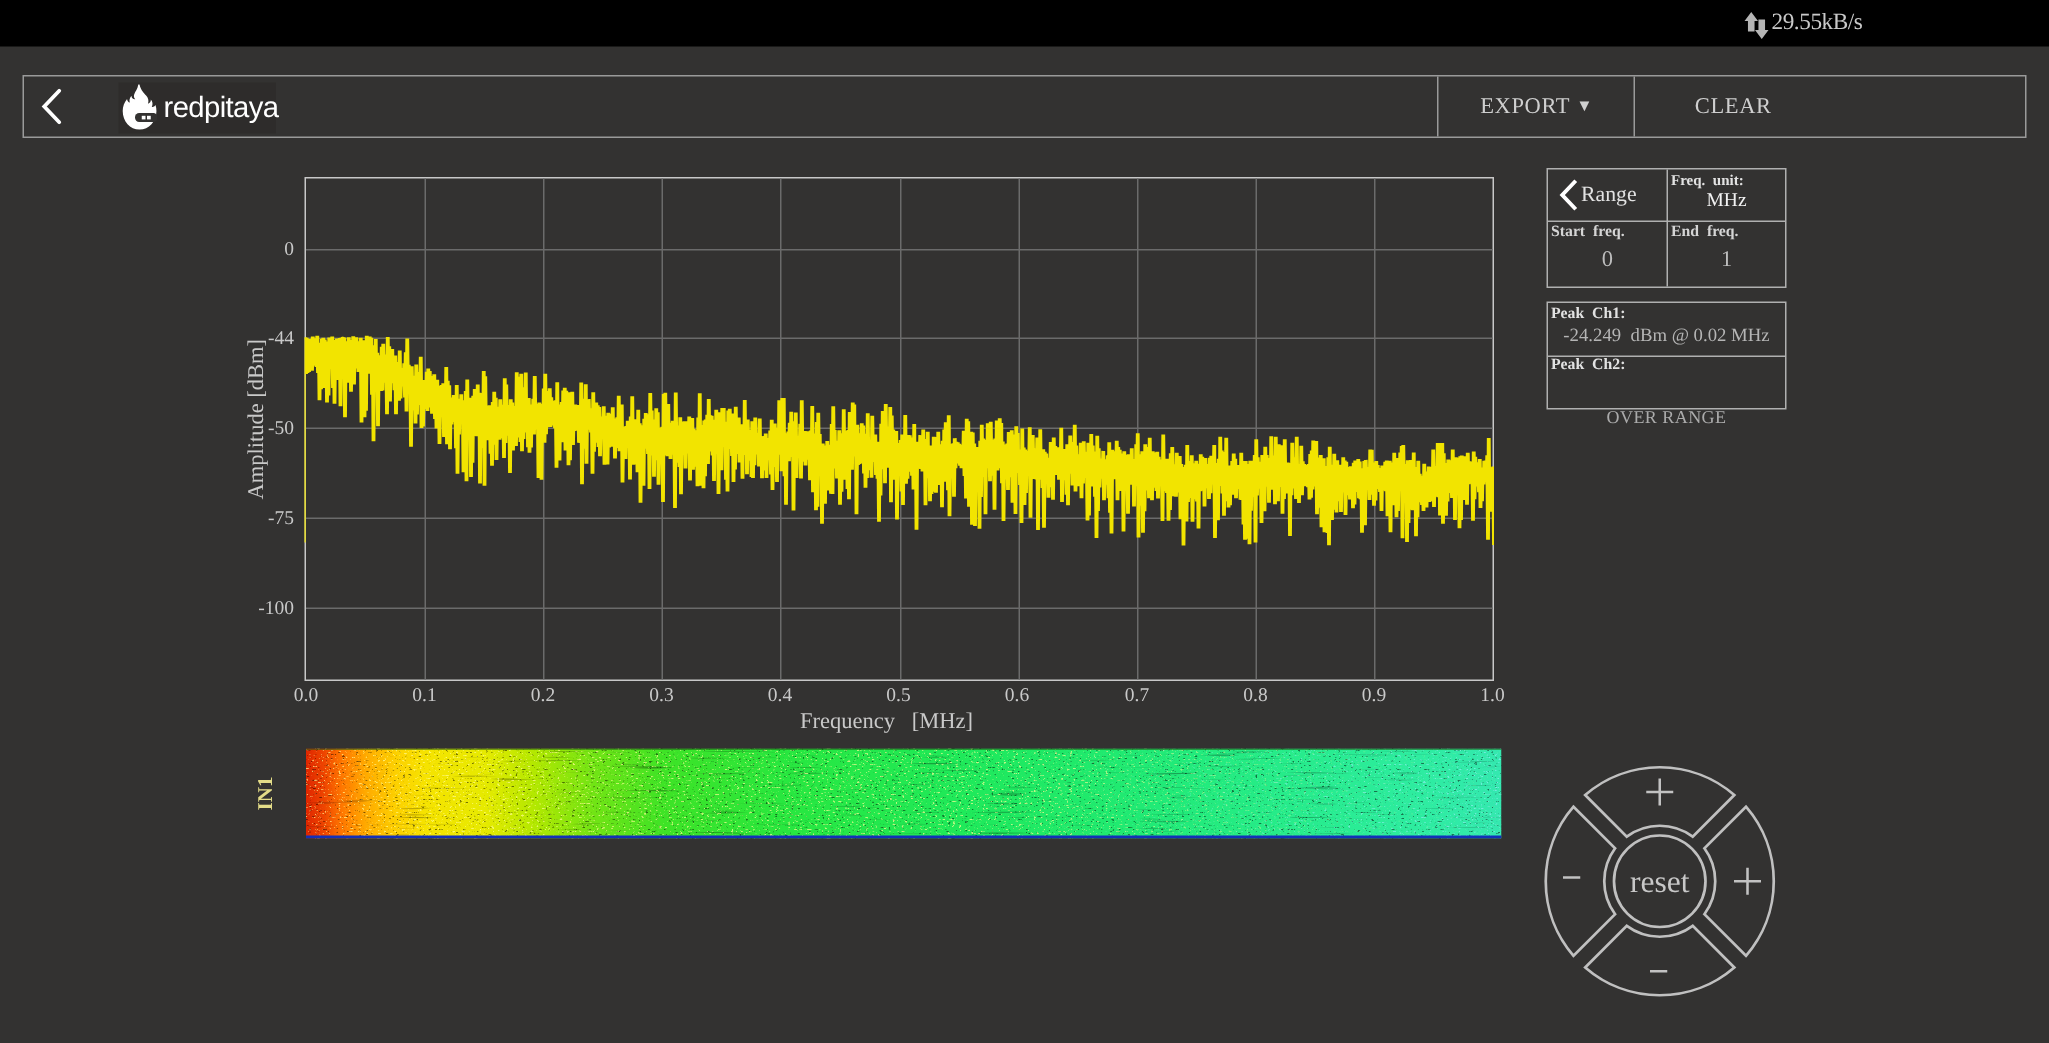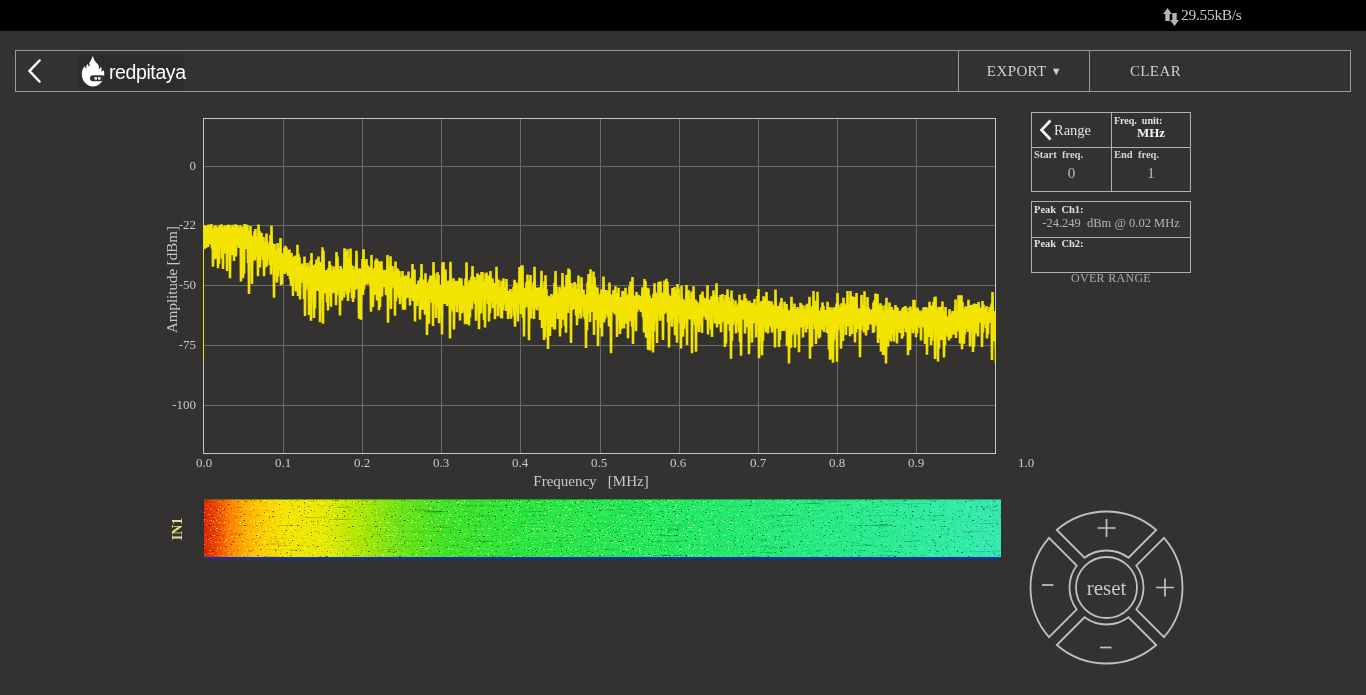--- a/index.html
+++ b/index.html
@@ -62,35 +62,35 @@
   <div class="gh" style="top:46.5px"></div>
   <div class="gh" style="top:106.3px"></div>
   <div class="gh" style="top:166.1px"></div>
   <div class="gh" style="top:225.9px"></div>
   <div class="gh" style="top:285.7px"></div>
   <svg class="abs" style="left:-1px;top:-1px" width="793" height="335" viewBox="0 0 793 335">
     <path d="M0.0 243.6 L0.0 106.9 L0.5 131.3 L1.0 106.9 L1.5 131.3 L2.0 107.2 L2.5 130.6 L3.0 108.1 L3.5 130.0 L4.0 107.8 L4.5 129.1 L5.0 106.4 L5.5 129.1 L6.0 106.4 L6.5 125.8 L7.0 107.6 L7.5 126.7 L8.0 105.9 L8.5 130.6 L9.0 105.9 L9.5 148.8 L10.0 110.5 L10.5 148.8 L11.0 107.8 L11.5 141.5 L12.0 107.2 L12.5 140.7 L13.0 107.2 L13.5 140.7 L14.0 108.4 L14.5 150.3 L15.0 109.7 L15.5 150.3 L16.0 107.0 L16.5 145.7 L17.0 107.0 L17.5 128.0 L18.0 106.3 L18.5 140.7 L19.0 106.3 L19.5 151.1 L20.0 108.7 L20.5 151.1 L21.0 107.6 L21.5 135.4 L22.0 107.6 L22.5 135.4 L23.0 107.4 L23.5 152.9 L24.0 107.1 L24.5 152.9 L25.0 106.6 L25.5 121.8 L26.0 106.6 L26.5 160.2 L27.0 107.0 L27.5 160.2 L28.0 109.5 L28.5 137.1 L29.0 106.8 L29.5 137.1 L30.0 106.8 L30.5 143.1 L31.0 108.5 L31.5 143.1 L32.0 106.2 L32.5 138.4 L33.0 106.2 L33.5 138.4 L34.0 106.9 L34.5 127.7 L35.0 106.9 L35.5 130.0 L36.0 109.5 L36.5 130.0 L37.0 107.2 L37.5 163.6 L38.0 107.2 L38.5 163.6 L39.0 108.8 L39.5 160.2 L40.0 108.8 L40.5 160.2 L41.0 105.9 L41.5 155.8 L42.0 105.9 L42.5 131.1 L43.0 106.4 L43.5 131.1 L44.0 106.4 L44.5 145.2 L45.0 107.1 L45.5 176.1 L46.0 112.2 L46.5 176.1 L47.0 108.0 L47.5 133.1 L48.0 108.0 L48.5 166.1 L49.0 117.2 L49.5 166.1 L50.0 118.9 L50.5 142.6 L51.0 113.2 L51.5 142.6 L52.0 111.1 L52.5 142.4 L53.0 111.1 L53.5 137.2 L54.0 118.4 L54.5 158.2 L55.0 106.6 L55.5 158.2 L56.0 106.6 L56.5 149.6 L57.0 112.8 L57.5 149.6 L58.0 114.7 L58.5 137.5 L59.0 114.7 L59.5 142.1 L60.0 119.0 L60.5 158.2 L61.0 119.0 L61.5 158.2 L62.0 123.4 L62.5 149.2 L63.0 115.6 L63.5 149.2 L64.0 115.6 L64.5 147.7 L65.0 127.3 L65.5 139.7 L66.0 124.2 L66.5 147.0 L67.0 116.8 L67.5 156.4 L68.0 107.7 L68.5 156.4 L69.0 107.7 L69.5 143.5 L70.0 125.2 L70.5 179.8 L71.0 126.1 L71.5 179.8 L72.0 126.1 L72.5 155.6 L73.0 132.5 L73.5 164.4 L74.0 125.0 L74.5 164.4 L75.0 125.0 L75.5 158.4 L76.0 130.0 L76.5 152.0 L77.0 119.9 L77.5 167.3 L78.0 119.9 L78.5 167.3 L79.0 135.3 L79.5 166.3 L80.0 135.3 L80.5 154.7 L81.0 129.8 L81.5 156.0 L82.0 127.7 L82.5 156.0 L83.0 127.7 L83.5 153.6 L84.0 129.4 L84.5 157.8 L85.0 132.6 L85.5 157.8 L86.0 131.5 L86.5 161.3 L87.0 131.5 L87.5 167.7 L88.0 135.1 L88.5 167.7 L89.0 135.1 L89.5 178.0 L90.0 139.2 L90.5 178.0 L91.0 138.6 L91.5 160.2 L92.0 137.5 L92.5 173.4 L93.0 137.5 L93.5 173.4 L94.0 126.7 L94.5 178.1 L95.0 126.7 L95.5 178.1 L96.0 135.8 L96.5 181.5 L97.0 138.9 L97.5 181.5 L98.0 147.0 L98.5 164.9 L99.0 145.4 L99.5 163.3 L100.0 145.4 L100.5 180.9 L101.0 138.6 L101.5 197.9 L102.0 138.6 L102.5 197.9 L103.0 147.9 L103.5 171.7 L104.0 144.9 L104.5 164.7 L105.0 144.9 L105.5 196.9 L106.0 148.8 L106.5 196.9 L107.0 142.7 L107.5 202.8 L108.0 135.0 L108.5 202.8 L109.0 135.0 L109.5 175.4 L110.0 147.2 L110.5 200.0 L111.0 147.2 L111.5 200.0 L112.0 145.9 L112.5 190.5 L113.0 141.4 L113.5 172.7 L114.0 141.4 L114.5 172.9 L115.0 138.4 L115.5 172.9 L116.0 138.4 L116.5 204.3 L117.0 143.9 L117.5 204.3 L118.0 144.0 L118.5 180.7 L119.0 129.3 L119.5 205.8 L120.0 129.3 L120.5 205.8 L121.0 132.8 L121.5 175.5 L122.0 152.3 L122.5 175.5 L123.0 152.1 L123.5 184.5 L124.0 152.1 L124.5 192.5 L125.0 150.0 L125.5 192.5 L126.0 143.1 L126.5 178.5 L127.0 143.1 L127.5 188.7 L128.0 147.1 L128.5 188.7 L129.0 153.2 L129.5 175.2 L130.0 148.2 L130.5 175.2 L131.0 148.2 L131.5 174.2 L132.0 151.8 L132.5 187.3 L133.0 134.1 L133.5 187.3 L134.0 134.1 L134.5 177.4 L135.0 138.4 L135.5 172.5 L136.0 152.0 L136.5 197.4 L137.0 148.1 L137.5 197.4 L138.0 148.1 L138.5 182.4 L139.0 150.3 L139.5 182.4 L140.0 152.6 L140.5 179.4 L141.0 130.2 L141.5 179.4 L142.0 130.2 L142.5 173.6 L143.0 133.2 L143.5 176.7 L144.0 131.2 L144.5 182.9 L145.0 131.2 L145.5 182.9 L146.0 140.1 L146.5 174.7 L147.0 130.4 L147.5 170.3 L148.0 130.4 L148.5 180.2 L149.0 147.4 L149.5 183.9 L150.0 147.4 L150.5 183.9 L151.0 151.7 L151.5 180.4 L152.0 147.9 L152.5 171.6 L153.0 132.7 L153.5 171.6 L154.0 132.7 L154.5 168.3 L155.0 151.3 L155.5 200.7 L156.0 150.3 L156.5 200.7 L157.0 150.3 L157.5 201.8 L158.0 151.1 L158.5 201.8 L159.0 141.0 L159.5 177.1 L160.0 131.2 L160.5 177.1 L161.0 131.2 L161.5 171.5 L162.0 142.7 L162.5 166.8 L163.0 140.9 L163.5 166.6 L164.0 140.9 L164.5 166.6 L165.0 146.9 L165.5 165.6 L166.0 149.2 L166.5 167.4 L167.0 148.8 L167.5 193.8 L168.0 136.9 L168.5 193.8 L169.0 136.9 L169.5 189.0 L170.0 151.7 L170.5 189.0 L171.0 150.0 L171.5 176.8 L172.0 142.4 L172.5 176.8 L173.0 140.5 L173.5 182.4 L174.0 140.5 L174.5 182.4 L175.0 142.5 L175.5 192.2 L176.0 143.5 L176.5 192.2 L177.0 143.5 L177.5 188.9 L178.0 143.2 L178.5 178.6 L179.0 143.2 L179.5 178.6 L180.0 151.7 L180.5 169.3 L181.0 151.7 L181.5 169.0 L182.0 152.0 L182.5 177.1 L183.0 152.0 L183.5 177.3 L184.0 137.0 L184.5 204.8 L185.0 137.0 L185.5 204.8 L186.0 147.8 L186.5 181.2 L187.0 138.2 L187.5 191.1 L188.0 138.2 L188.5 191.1 L189.0 148.1 L189.5 168.4 L190.0 148.1 L190.5 170.3 L191.0 154.2 L191.5 197.8 L192.0 143.5 L192.5 197.8 L193.0 143.5 L193.5 183.1 L194.0 150.4 L194.5 177.2 L195.0 150.4 L195.5 180.0 L196.0 152.2 L196.5 186.2 L197.0 153.3 L197.5 186.2 L198.0 159.6 L198.5 174.6 L199.0 152.9 L199.5 191.8 L200.0 152.9 L200.5 191.8 L201.0 159.1 L201.5 191.7 L202.0 157.2 L202.5 191.7 L203.0 157.2 L203.5 180.3 L204.0 157.9 L204.5 179.8 L205.0 153.5 L205.5 179.8 L206.0 153.5 L206.5 187.6 L207.0 161.0 L207.5 187.6 L208.0 160.1 L208.5 180.6 L209.0 145.9 L209.5 182.9 L210.0 145.9 L210.5 182.9 L211.0 151.6 L211.5 203.6 L212.0 151.6 L212.5 203.6 L213.0 166.5 L213.5 188.0 L214.0 166.1 L214.5 188.0 L215.0 162.5 L215.5 180.4 L216.0 162.5 L216.5 201.6 L217.0 159.6 L217.5 201.6 L218.0 146.1 L218.5 191.8 L219.0 146.1 L219.5 191.8 L220.0 161.5 L220.5 191.7 L221.0 161.5 L221.5 196.8 L222.0 155.2 L222.5 196.8 L223.0 155.2 L223.5 217.1 L224.0 164.1 L224.5 217.1 L225.0 165.5 L225.5 205.8 L226.0 161.2 L226.5 205.8 L227.0 157.4 L227.5 181.2 L228.0 157.4 L228.5 184.7 L229.0 158.1 L229.5 208.0 L230.0 144.0 L230.5 208.0 L231.0 144.0 L231.5 185.7 L232.0 155.7 L232.5 199.9 L233.0 161.6 L233.5 199.9 L234.0 154.2 L234.5 188.8 L235.0 154.2 L235.5 205.2 L236.0 156.9 L236.5 205.2 L237.0 167.1 L237.5 185.2 L238.0 166.6 L238.5 216.6 L239.0 144.6 L239.5 216.6 L240.0 143.9 L240.5 185.5 L241.0 143.9 L241.5 186.1 L242.0 151.4 L242.5 186.1 L243.0 151.4 L243.5 188.0 L244.0 163.9 L244.5 188.0 L245.0 162.5 L245.5 185.2 L246.0 162.5 L246.5 220.6 L247.0 143.7 L247.5 220.6 L248.0 143.7 L248.5 190.5 L249.0 165.6 L249.5 193.4 L250.0 160.2 L250.5 211.5 L251.0 160.2 L251.5 211.5 L252.0 163.0 L252.5 185.2 L253.0 162.8 L253.5 194.3 L254.0 162.8 L254.5 194.3 L255.0 162.9 L255.5 184.3 L256.0 159.7 L256.5 202.4 L257.0 159.7 L257.5 202.4 L258.0 160.6 L258.5 195.2 L259.0 160.6 L259.5 195.2 L260.0 167.8 L260.5 193.1 L261.0 168.8 L261.5 206.2 L262.0 160.4 L262.5 206.2 L263.0 144.2 L263.5 205.9 L264.0 144.2 L264.5 205.9 L265.0 165.4 L265.5 207.5 L266.0 162.4 L266.5 207.5 L267.0 161.7 L267.5 199.5 L268.0 158.5 L268.5 191.4 L269.0 148.0 L269.5 191.4 L270.0 148.0 L270.5 183.0 L271.0 158.8 L271.5 185.7 L272.0 159.1 L272.5 202.7 L273.0 161.9 L273.5 202.7 L274.0 155.2 L274.5 183.5 L275.0 155.2 L275.5 211.3 L276.0 156.9 L276.5 211.3 L277.0 156.9 L277.5 195.5 L278.0 154.0 L278.5 195.5 L279.0 154.0 L279.5 179.9 L280.0 154.0 L280.5 201.9 L281.0 163.2 L281.5 209.6 L282.0 155.6 L282.5 209.6 L283.0 154.5 L283.5 181.3 L284.0 154.5 L284.5 186.0 L285.0 157.6 L285.5 203.4 L286.0 157.6 L286.5 203.4 L287.0 153.1 L287.5 195.0 L288.0 153.1 L288.5 184.7 L289.0 160.4 L289.5 190.3 L290.0 160.4 L290.5 190.3 L291.0 164.9 L291.5 201.2 L292.0 164.9 L292.5 201.2 L293.0 148.7 L293.5 185.3 L294.0 148.7 L294.5 198.2 L295.0 161.6 L295.5 198.2 L296.0 161.6 L296.5 189.2 L297.0 168.6 L297.5 200.0 L298.0 162.8 L298.5 200.6 L299.0 162.8 L299.5 200.6 L300.0 160.3 L300.5 192.2 L301.0 160.3 L301.5 185.0 L302.0 170.7 L302.5 193.0 L303.0 161.0 L303.5 193.0 L304.0 161.0 L304.5 200.9 L305.0 172.9 L305.5 200.9 L306.0 172.7 L306.5 195.6 L307.0 171.0 L307.5 200.7 L308.0 171.0 L308.5 200.7 L309.0 174.0 L309.5 188.8 L310.0 169.0 L310.5 198.3 L311.0 161.8 L311.5 208.7 L312.0 161.8 L312.5 208.7 L313.0 164.4 L313.5 193.3 L314.0 164.4 L314.5 203.4 L315.0 167.2 L315.5 203.4 L316.0 148.9 L316.5 185.2 L317.0 148.9 L317.5 196.1 L318.0 147.4 L318.5 196.1 L319.0 147.3 L319.5 199.5 L320.0 147.3 L320.5 218.5 L321.0 170.8 L321.5 218.5 L322.0 169.7 L322.5 189.5 L323.0 163.9 L323.5 189.5 L324.0 156.5 L324.5 186.6 L325.0 156.5 L325.5 222.3 L326.0 162.9 L326.5 222.3 L327.0 157.0 L327.5 200.6 L328.0 157.0 L328.5 200.6 L329.0 172.5 L329.5 187.1 L330.0 164.6 L330.5 201.0 L331.0 148.8 L331.5 201.0 L332.0 148.8 L332.5 189.8 L333.0 169.4 L333.5 192.3 L334.0 169.4 L334.5 192.3 L335.0 169.5 L335.5 188.5 L336.0 169.5 L336.5 202.1 L337.0 169.0 L337.5 202.1 L338.0 152.7 L338.5 210.1 L339.0 152.7 L339.5 210.1 L340.0 171.0 L340.5 222.1 L341.0 163.4 L341.5 222.1 L342.0 157.2 L342.5 219.8 L343.0 157.2 L343.5 195.5 L344.0 171.3 L344.5 231.1 L345.0 177.7 L345.5 231.1 L346.0 177.7 L346.5 217.9 L347.0 179.0 L347.5 217.9 L348.0 176.0 L348.5 209.0 L349.0 176.0 L349.5 209.0 L350.0 178.5 L350.5 211.2 L351.0 164.7 L351.5 211.4 L352.0 152.9 L352.5 211.4 L353.0 152.9 L353.5 194.4 L354.0 168.6 L354.5 201.0 L355.0 175.9 L355.5 201.0 L356.0 168.8 L356.5 218.5 L357.0 168.8 L357.5 218.5 L358.0 170.9 L358.5 209.9 L359.0 154.9 L359.5 201.8 L360.0 154.9 L360.5 201.8 L361.0 169.3 L361.5 208.0 L362.0 168.6 L362.5 214.8 L363.0 156.7 L363.5 214.8 L364.0 156.7 L364.5 195.1 L365.0 150.4 L365.5 195.1 L366.0 150.4 L366.5 186.4 L367.0 151.7 L367.5 224.9 L368.0 165.1 L368.5 224.9 L369.0 165.1 L369.5 192.0 L370.0 170.8 L370.5 191.4 L371.0 164.1 L371.5 190.8 L372.0 164.1 L372.5 197.6 L373.0 165.7 L373.5 207.2 L374.0 171.1 L374.5 207.2 L375.0 157.5 L375.5 200.7 L376.0 157.5 L376.5 195.5 L377.0 175.1 L377.5 200.5 L378.0 159.2 L378.5 200.5 L379.0 159.2 L379.5 189.9 L380.0 171.7 L380.5 198.7 L381.0 171.7 L381.5 201.1 L382.0 176.5 L382.5 229.9 L383.0 176.5 L383.5 229.9 L384.0 164.5 L384.5 212.3 L385.0 156.0 L385.5 194.8 L386.0 156.0 L386.5 204.1 L387.0 151.3 L387.5 204.1 L388.0 151.3 L388.5 193.9 L389.0 166.3 L389.5 193.9 L390.0 153.4 L390.5 216.9 L391.0 153.4 L391.5 216.9 L392.0 159.0 L392.5 201.9 L393.0 168.3 L393.5 201.9 L394.0 169.4 L394.5 228.3 L395.0 169.4 L395.5 228.3 L396.0 177.4 L396.5 197.7 L397.0 175.4 L397.5 209.7 L398.0 171.6 L398.5 218.6 L399.0 171.6 L399.5 218.6 L400.0 158.6 L400.5 204.5 L401.0 158.6 L401.5 204.5 L402.0 172.0 L402.5 201.2 L403.0 172.0 L403.5 196.5 L404.0 172.1 L404.5 199.2 L405.0 173.7 L405.5 208.4 L406.0 164.6 L406.5 208.4 L407.0 164.6 L407.5 235.2 L408.0 176.5 L408.5 235.2 L409.0 176.5 L409.5 194.3 L410.0 172.1 L410.5 194.7 L411.0 172.1 L411.5 196.4 L412.0 168.3 L412.5 196.4 L413.0 168.3 L413.5 218.9 L414.0 174.7 L414.5 218.9 L415.0 169.8 L415.5 200.8 L416.0 169.8 L416.5 216.1 L417.0 179.0 L417.5 216.1 L418.0 179.0 L418.5 211.3 L419.0 173.1 L419.5 209.8 L420.0 173.1 L420.5 210.5 L421.0 173.3 L421.5 210.5 L422.0 169.8 L422.5 205.4 L423.0 169.8 L423.5 205.4 L424.0 178.1 L424.5 220.2 L425.0 175.8 L425.5 220.2 L426.0 168.3 L426.5 203.2 L427.0 163.5 L427.5 203.2 L428.0 163.5 L428.5 208.8 L429.0 158.9 L429.5 226.1 L430.0 158.9 L430.5 226.1 L431.0 178.0 L431.5 194.6 L432.0 177.5 L432.5 213.2 L433.0 174.1 L433.5 213.2 L434.0 174.1 L434.5 194.1 L435.0 176.5 L435.5 191.0 L436.0 176.9 L436.5 192.5 L437.0 177.8 L437.5 194.1 L438.0 178.5 L438.5 194.1 L439.0 169.2 L439.5 199.3 L440.0 169.2 L440.5 214.4 L441.0 161.1 L441.5 214.4 L442.0 161.1 L442.5 219.8 L443.0 162.9 L443.5 219.8 L444.0 169.8 L444.5 231.8 L445.0 169.8 L445.5 231.8 L446.0 170.4 L446.5 232.6 L447.0 177.6 L447.5 232.6 L448.0 180.1 L448.5 202.0 L449.0 180.1 L449.5 234.5 L450.0 175.8 L450.5 234.5 L451.0 165.2 L451.5 213.4 L452.0 165.2 L452.5 200.0 L453.0 174.3 L453.5 224.9 L454.0 175.2 L454.5 224.9 L455.0 164.1 L455.5 194.1 L456.0 164.1 L456.5 202.8 L457.0 163.2 L457.5 202.8 L458.0 163.2 L458.5 199.2 L459.0 175.1 L459.5 221.9 L460.0 174.4 L460.5 221.9 L461.0 162.4 L461.5 195.7 L462.0 162.4 L462.5 195.7 L463.0 160.8 L463.5 194.2 L464.0 160.8 L464.5 204.2 L465.0 164.0 L465.5 229.4 L466.0 176.3 L466.5 229.4 L467.0 178.4 L467.5 201.6 L468.0 177.7 L468.5 208.7 L469.0 170.0 L469.5 208.7 L470.0 170.0 L470.5 200.1 L471.0 168.9 L471.5 217.2 L472.0 168.9 L472.5 217.2 L473.0 171.7 L473.5 224.7 L474.0 166.1 L474.5 224.7 L475.0 166.1 L475.5 197.3 L476.0 170.6 L476.5 205.3 L477.0 181.6 L477.5 230.6 L478.0 167.7 L478.5 230.6 L479.0 167.7 L479.5 218.7 L480.0 180.4 L480.5 218.7 L481.0 181.6 L481.5 210.7 L482.0 182.7 L482.5 196.8 L483.0 166.9 L483.5 227.1 L484.0 166.9 L484.5 227.1 L485.0 172.0 L485.5 201.3 L486.0 172.0 L486.5 201.3 L487.0 180.9 L487.5 201.7 L488.0 173.6 L488.5 235.3 L489.0 173.6 L489.5 235.3 L490.0 168.2 L490.5 201.8 L491.0 168.2 L491.5 207.3 L492.0 181.5 L492.5 233.8 L493.0 181.5 L493.5 233.8 L494.0 183.2 L494.5 199.1 L495.0 184.3 L495.5 213.9 L496.0 187.1 L496.5 213.9 L497.0 176.6 L497.5 206.8 L498.0 176.6 L498.5 215.1 L499.0 173.6 L499.5 215.1 L500.0 173.6 L500.5 198.7 L501.0 179.4 L501.5 198.7 L502.0 180.2 L502.5 201.8 L503.0 180.2 L503.5 201.8 L504.0 167.2 L504.5 216.6 L505.0 167.2 L505.5 216.6 L506.0 181.4 L506.5 202.2 L507.0 181.4 L507.5 211.8 L508.0 178.2 L508.5 218.9 L509.0 178.2 L509.5 218.9 L510.0 172.3 L510.5 197.9 L511.0 172.3 L511.5 205.6 L512.0 176.7 L512.5 205.6 L513.0 165.2 L513.5 209.6 L514.0 165.2 L514.5 209.6 L515.0 179.0 L515.5 206.2 L516.0 184.8 L516.5 206.2 L517.0 177.1 L517.5 214.2 L518.0 177.1 L518.5 214.2 L519.0 176.1 L519.5 204.4 L520.0 176.1 L520.5 200.6 L521.0 183.1 L521.5 229.0 L522.0 177.1 L522.5 229.0 L523.0 177.1 L523.5 225.6 L524.0 171.3 L524.5 206.3 L525.0 171.3 L525.5 206.3 L526.0 179.0 L526.5 213.1 L527.0 183.0 L527.5 240.7 L528.0 172.5 L528.5 240.7 L529.0 172.5 L529.5 222.7 L530.0 180.8 L530.5 207.0 L531.0 187.7 L531.5 201.2 L532.0 182.6 L532.5 215.5 L533.0 182.6 L533.5 215.5 L534.0 188.2 L534.5 205.1 L535.0 185.6 L535.5 214.2 L536.0 176.8 L536.5 223.9 L537.0 176.8 L537.5 237.7 L538.0 181.9 L538.5 237.7 L539.0 181.9 L539.5 201.4 L540.0 182.9 L540.5 201.4 L541.0 175.8 L541.5 215.5 L542.0 175.8 L542.5 215.5 L543.0 180.0 L543.5 209.3 L544.0 181.8 L544.5 209.3 L545.0 184.3 L545.5 236.3 L546.0 182.8 L546.5 236.3 L547.0 182.8 L547.5 203.4 L548.0 185.2 L548.5 224.5 L549.0 184.9 L549.5 224.5 L550.0 184.9 L550.5 205.2 L551.0 180.9 L551.5 205.2 L552.0 180.9 L552.5 219.6 L553.0 188.0 L553.5 219.6 L554.0 178.1 L554.5 206.0 L555.0 170.9 L555.5 240.3 L556.0 170.9 L556.5 240.3 L557.0 184.9 L557.5 219.2 L558.0 182.9 L558.5 237.2 L559.0 182.9 L559.5 237.2 L560.0 178.2 L560.5 222.8 L561.0 178.2 L561.5 209.0 L562.0 180.0 L562.5 214.2 L563.0 173.9 L563.5 214.2 L564.0 173.9 L564.5 215.5 L565.0 182.8 L565.5 215.5 L566.0 182.8 L566.5 207.2 L567.0 183.6 L567.5 209.3 L568.0 183.2 L568.5 214.4 L569.0 183.2 L569.5 214.4 L570.0 186.5 L570.5 206.2 L571.0 188.3 L571.5 229.4 L572.0 171.6 L572.5 229.4 L573.0 171.6 L573.5 209.5 L574.0 187.9 L574.5 210.7 L575.0 187.9 L575.5 229.1 L576.0 187.8 L576.5 229.1 L577.0 184.2 L577.5 222.0 L578.0 180.0 L578.5 212.9 L579.0 180.0 L579.5 212.9 L580.0 191.6 L580.5 213.1 L581.0 183.8 L581.5 213.1 L582.0 183.8 L582.5 210.3 L583.0 186.0 L583.5 228.2 L584.0 186.0 L584.5 228.2 L585.0 191.4 L585.5 245.6 L586.0 193.3 L586.5 245.6 L587.0 191.8 L587.5 229.7 L588.0 178.7 L588.5 229.7 L589.0 178.7 L589.5 216.7 L590.0 189.3 L590.5 214.0 L591.0 185.5 L591.5 229.8 L592.0 185.5 L592.5 229.8 L593.0 190.9 L593.5 214.8 L594.0 189.1 L594.5 216.4 L595.0 189.1 L595.5 234.3 L596.0 191.1 L596.5 234.3 L597.0 184.8 L597.5 209.5 L598.0 184.8 L598.5 209.1 L599.0 186.5 L599.5 219.6 L600.0 187.4 L600.5 219.6 L601.0 187.4 L601.5 207.5 L602.0 191.3 L602.5 214.6 L603.0 187.1 L603.5 214.6 L604.0 185.8 L604.5 210.9 L605.0 185.8 L605.5 204.9 L606.0 178.7 L606.5 240.7 L607.0 178.7 L607.5 240.7 L608.0 190.6 L608.5 228.8 L609.0 187.9 L609.5 228.8 L610.0 173.1 L610.5 206.0 L611.0 173.1 L611.5 211.0 L612.0 182.4 L612.5 225.9 L613.0 183.3 L613.5 225.9 L614.0 173.8 L614.5 216.2 L615.0 173.8 L615.5 220.4 L616.0 192.4 L616.5 220.4 L617.0 192.4 L617.5 218.9 L618.0 189.4 L618.5 211.8 L619.0 184.3 L619.5 211.8 L620.0 184.3 L620.5 214.1 L621.0 187.9 L621.5 214.1 L622.0 192.0 L622.5 207.9 L623.0 192.0 L623.5 215.1 L624.0 183.8 L624.5 215.3 L625.0 183.8 L625.5 231.6 L626.0 189.3 L626.5 241.8 L627.0 189.3 L627.5 241.8 L628.0 189.3 L628.5 241.1 L629.0 191.4 L629.5 244.8 L630.0 189.2 L630.5 244.8 L631.0 189.2 L631.5 222.5 L632.0 189.2 L632.5 213.4 L633.0 185.4 L633.5 243.7 L634.0 174.9 L634.5 243.7 L635.0 174.9 L635.5 212.3 L636.0 186.8 L636.5 207.8 L637.0 189.8 L637.5 230.7 L638.0 185.3 L638.5 230.7 L639.0 185.3 L639.5 222.9 L640.0 179.8 L640.5 222.9 L641.0 179.8 L641.5 206.4 L642.0 185.3 L642.5 217.1 L643.0 187.4 L643.5 217.1 L644.0 172.9 L644.5 208.5 L645.0 172.9 L645.5 208.5 L646.0 185.7 L646.5 218.2 L647.0 173.1 L647.5 218.2 L648.0 173.1 L648.5 216.1 L649.0 178.2 L649.5 216.1 L650.0 178.2 L650.5 206.7 L651.0 178.9 L651.5 224.5 L652.0 178.9 L652.5 224.5 L653.0 174.9 L653.5 214.6 L654.0 174.9 L654.5 211.0 L655.0 190.3 L655.5 211.0 L656.0 190.3 L656.5 239.3 L657.0 190.7 L657.5 239.3 L658.0 177.1 L658.5 212.2 L659.0 177.1 L659.5 207.6 L660.0 186.8 L660.5 214.6 L661.0 173.2 L661.5 214.6 L662.0 173.2 L662.5 217.4 L663.0 191.4 L663.5 217.4 L664.0 179.1 L664.5 212.1 L665.0 179.1 L665.5 212.1 L666.0 189.5 L666.5 206.1 L667.0 191.4 L667.5 206.1 L668.0 192.0 L668.5 206.8 L669.0 191.4 L669.5 215.0 L670.0 184.6 L670.5 215.0 L671.0 182.3 L671.5 213.9 L672.0 175.6 L672.5 208.3 L673.0 175.6 L673.5 206.4 L674.0 176.0 L674.5 224.9 L675.0 176.0 L675.5 224.9 L676.0 187.0 L676.5 220.5 L677.0 185.3 L677.5 233.5 L678.0 185.3 L678.5 233.5 L679.0 187.5 L679.5 236.9 L680.0 187.5 L680.5 236.9 L681.0 192.6 L681.5 237.3 L682.0 186.8 L682.5 245.5 L683.0 179.8 L683.5 245.5 L684.0 179.8 L684.5 228.7 L685.0 191.8 L685.5 228.7 L686.0 184.5 L686.5 221.8 L687.0 184.5 L687.5 223.6 L688.0 188.9 L688.5 223.6 L689.0 188.9 L689.5 216.1 L690.0 191.8 L690.5 223.4 L691.0 191.8 L691.5 223.4 L692.0 186.9 L692.5 210.4 L693.0 186.9 L693.5 225.4 L694.0 189.0 L694.5 225.4 L695.0 189.8 L695.5 212.2 L696.0 193.3 L696.5 214.9 L697.0 192.8 L697.5 214.9 L698.0 192.8 L698.5 220.8 L699.0 190.5 L699.5 220.8 L700.0 189.0 L700.5 218.4 L701.0 189.0 L701.5 209.9 L702.0 188.0 L702.5 214.1 L703.0 188.0 L703.5 214.8 L704.0 189.7 L704.5 237.2 L705.0 194.1 L705.5 237.2 L706.0 189.4 L706.5 232.1 L707.0 188.6 L707.5 232.1 L708.0 188.6 L708.5 208.6 L709.0 193.3 L709.5 215.3 L710.0 181.7 L710.5 215.3 L711.0 181.7 L711.5 211.8 L712.0 181.9 L712.5 219.2 L713.0 190.4 L713.5 219.2 L714.0 189.4 L714.5 215.6 L715.0 189.4 L715.5 207.9 L716.0 192.1 L716.5 210.0 L717.0 194.0 L717.5 222.6 L718.0 192.4 L718.5 222.6 L719.0 192.4 L719.5 209.0 L720.0 189.8 L720.5 209.4 L721.0 189.0 L721.5 226.1 L722.0 189.0 L722.5 226.1 L723.0 189.2 L723.5 236.8 L724.0 189.2 L724.5 236.8 L725.0 190.4 L725.5 218.9 L726.0 183.8 L726.5 218.9 L727.0 183.8 L727.5 226.9 L728.0 187.4 L728.5 226.9 L729.0 187.4 L729.5 222.7 L730.0 183.7 L730.5 209.0 L731.0 179.3 L731.5 240.9 L732.0 178.6 L732.5 240.9 L733.0 178.6 L733.5 207.1 L734.0 191.4 L734.5 243.4 L735.0 188.9 L735.5 243.4 L736.0 188.9 L736.5 230.6 L737.0 188.7 L737.5 221.9 L738.0 188.7 L738.5 222.1 L739.0 183.6 L739.5 222.1 L740.0 183.6 L740.5 239.5 L741.0 193.3 L741.5 239.5 L742.0 189.1 L742.5 226.9 L743.0 189.1 L743.5 216.8 L744.0 197.9 L744.5 218.7 L745.0 199.1 L745.5 222.6 L746.0 191.2 L746.5 222.6 L747.0 191.2 L747.5 220.3 L748.0 196.3 L748.5 220.3 L749.0 193.0 L749.5 216.7 L750.0 193.0 L750.5 216.7 L751.0 193.3 L751.5 215.9 L752.0 181.6 L752.5 220.0 L753.0 181.6 L753.5 220.0 L754.0 192.6 L754.5 213.1 L755.0 177.3 L755.5 213.5 L756.0 177.3 L756.5 225.6 L757.0 177.3 L757.5 225.6 L758.0 177.3 L758.5 231.2 L759.0 177.3 L759.5 231.2 L760.0 184.1 L760.5 225.8 L761.0 190.6 L761.5 225.8 L762.0 188.3 L762.5 216.3 L763.0 188.3 L763.5 210.6 L764.0 188.9 L764.5 214.0 L765.0 181.7 L765.5 214.0 L766.0 181.7 L766.5 228.6 L767.0 186.9 L767.5 228.6 L768.0 186.9 L768.5 206.1 L769.0 187.1 L769.5 234.1 L770.0 186.2 L770.5 234.1 L771.0 185.6 L771.5 228.7 L772.0 185.6 L772.5 215.4 L773.0 186.1 L773.5 215.4 L774.0 186.1 L774.5 218.5 L775.0 183.9 L775.5 218.5 L776.0 183.9 L776.5 204.8 L777.0 189.5 L777.5 204.4 L778.0 189.6 L778.5 229.1 L779.0 183.0 L779.5 229.1 L780.0 183.0 L780.5 214.8 L781.0 186.5 L781.5 206.3 L782.0 190.2 L782.5 210.1 L783.0 188.0 L783.5 220.6 L784.0 188.0 L784.5 220.6 L785.0 193.7 L785.5 216.2 L786.0 189.1 L786.5 204.9 L787.0 189.1 L787.5 203.4 L788.0 185.5 L788.5 241.9 L789.0 174.0 L789.5 241.9 L790.0 174.0 L790.5 223.2 L791.0 193.5 L791.5 223.2 L792.0 193.0 L792.5 245.4 L793.0 193.0 L793.5 245.4" fill="none" stroke="#f2e400" stroke-width="1.55"></path>
   </svg>
 </div>
 <div class="abs" style="left:156px;top:158px;width:40px;text-align:right;font-size:13px;color:#c9c9c9;">0</div>
-<div class="abs" style="left:156px;top:217px;width:40px;text-align:right;font-size:13px;color:#c9c9c9;">-22</div>
+<div class="abs" style="left:156px;top:217px;width:40px;text-align:right;font-size:13px;color:#c9c9c9;">-44</div>
 <div class="abs" style="left:156px;top:277px;width:40px;text-align:right;font-size:13px;color:#c9c9c9;">-50</div>
 <div class="abs" style="left:156px;top:337px;width:40px;text-align:right;font-size:13px;color:#c9c9c9;">-75</div>
 <div class="abs" style="left:156px;top:397px;width:40px;text-align:right;font-size:13px;color:#c9c9c9;">-100</div>
 <div class="xlab" style="left:184px;">0.0</div>
 <div class="xlab" style="left:263px;">0.1</div>
 <div class="xlab" style="left:342px;">0.2</div>
 <div class="xlab" style="left:421px;">0.3</div>
 <div class="xlab" style="left:500px;">0.4</div>
 <div class="xlab" style="left:579px;">0.5</div>
 <div class="xlab" style="left:658px;">0.6</div>
 <div class="xlab" style="left:738px;">0.7</div>
 <div class="xlab" style="left:817px;">0.8</div>
 <div class="xlab" style="left:896px;">0.9</div>
-<div class="xlab" style="left:1006px;">1.0</div>
+<div class="xlab" style="left:975px;">1.0</div>
 <div class="abs" id="ytitle">Amplitude [dBm]</div>
 <div class="abs" id="xtitle">Frequency&nbsp;&nbsp;&nbsp;[MHz]</div>
 
 <div class="abs" id="in1">IN1</div>
 <svg class="abs" id="wf" viewBox="0 0 797 60" preserveAspectRatio="none">
   <defs>
     <linearGradient id="wgrad" x1="0" y1="0" x2="1" y2="0">
       <stop offset="0%" stop-color="#df2600"></stop>
       <stop offset="1.5%" stop-color="#ee4400"></stop>
       <stop offset="3%" stop-color="#ff7700"></stop>
@@ -170,21 +170,21 @@
 </svg>
 
 <div class="abs" style="left:1031px;top:112px;width:158px;height:78px;border:1px solid #b0b0b0;">
   <div class="abs" style="left:79px;top:0;width:1px;height:78px;background:#b0b0b0;"></div>
   <div class="abs" style="left:0;top:34px;width:158px;height:1px;background:#b0b0b0;"></div>
   <svg class="abs" style="left:5px;top:6px" width="16" height="22" viewBox="0 0 16 22">
       <path d="M13.5 1.5 L4.5 11 L13.5 20.5" fill="none" stroke="#fff" stroke-width="2.6"></path>
     </svg>
   <div class="abs" style="left:22px;top:9px;font-size:14.5px;color:#e2e2e2;">Range</div>
   <div class="abs" style="left:82px;top:2px;font-size:10px;font-weight:bold;color:#e2e2e2;">Freq.&nbsp; unit:</div>
-  <div class="abs" style="left:80px;top:12px;width:78px;text-align:center;font-size:13px;font-weight:bold;color:#f2f2f2;">MHz</div>
+  <div class="abs" style="left:80px;top:12px;width:78px;text-align:center;font-size:13px;font-weight:normal;color:#f2f2f2;">MHz</div>
   <div class="abs" style="left:2px;top:36px;font-size:10.5px;font-weight:bold;color:#d5d5d5;">Start&nbsp; freq.</div>
   <div class="abs" style="left:0px;top:52px;width:79px;text-align:center;font-size:15px;color:#bdbdbd;">0</div>
   <div class="abs" style="left:82px;top:36px;font-size:10.5px;font-weight:bold;color:#d5d5d5;">End&nbsp; freq.</div>
   <div class="abs" style="left:80px;top:52px;width:78px;text-align:center;font-size:15px;color:#bdbdbd;">1</div>
 </div>
 <div class="abs" style="left:1031px;top:201px;width:158px;height:70px;border:1px solid #b0b0b0;">
   <div class="abs" style="left:0;top:35px;width:158px;height:1px;background:#b0b0b0;"></div>
   <div class="abs" style="left:2px;top:2px;font-size:10.5px;font-weight:bold;color:#e2e2e2;">Peak&nbsp; Ch1:</div>
   <div class="abs" style="left:0;top:14px;width:158px;text-align:center;font-size:12.5px;color:#b5b5b5;">-24.249&nbsp; dBm @ 0.02 MHz</div>
   <div class="abs" style="left:2px;top:36px;font-size:10.5px;font-weight:bold;color:#e2e2e2;">Peak&nbsp; Ch2:</div>

